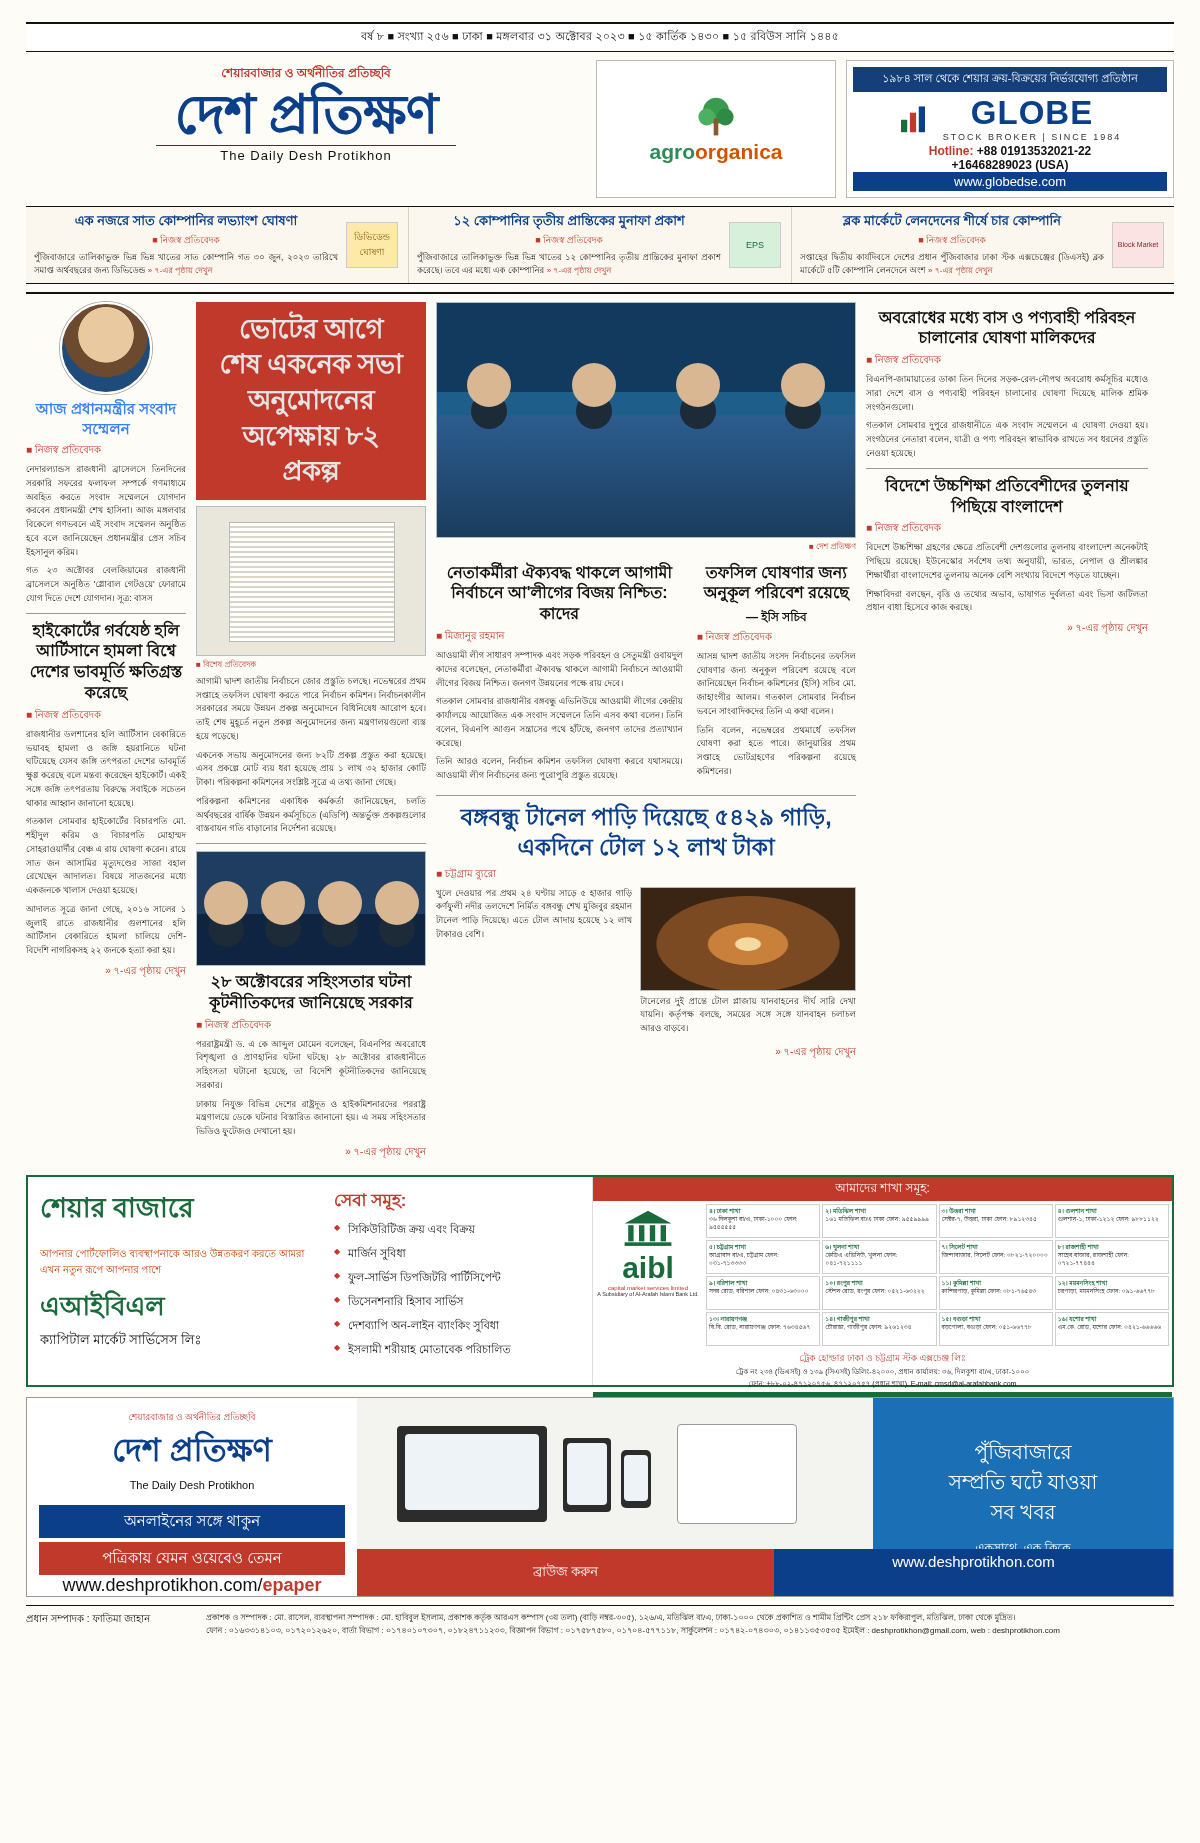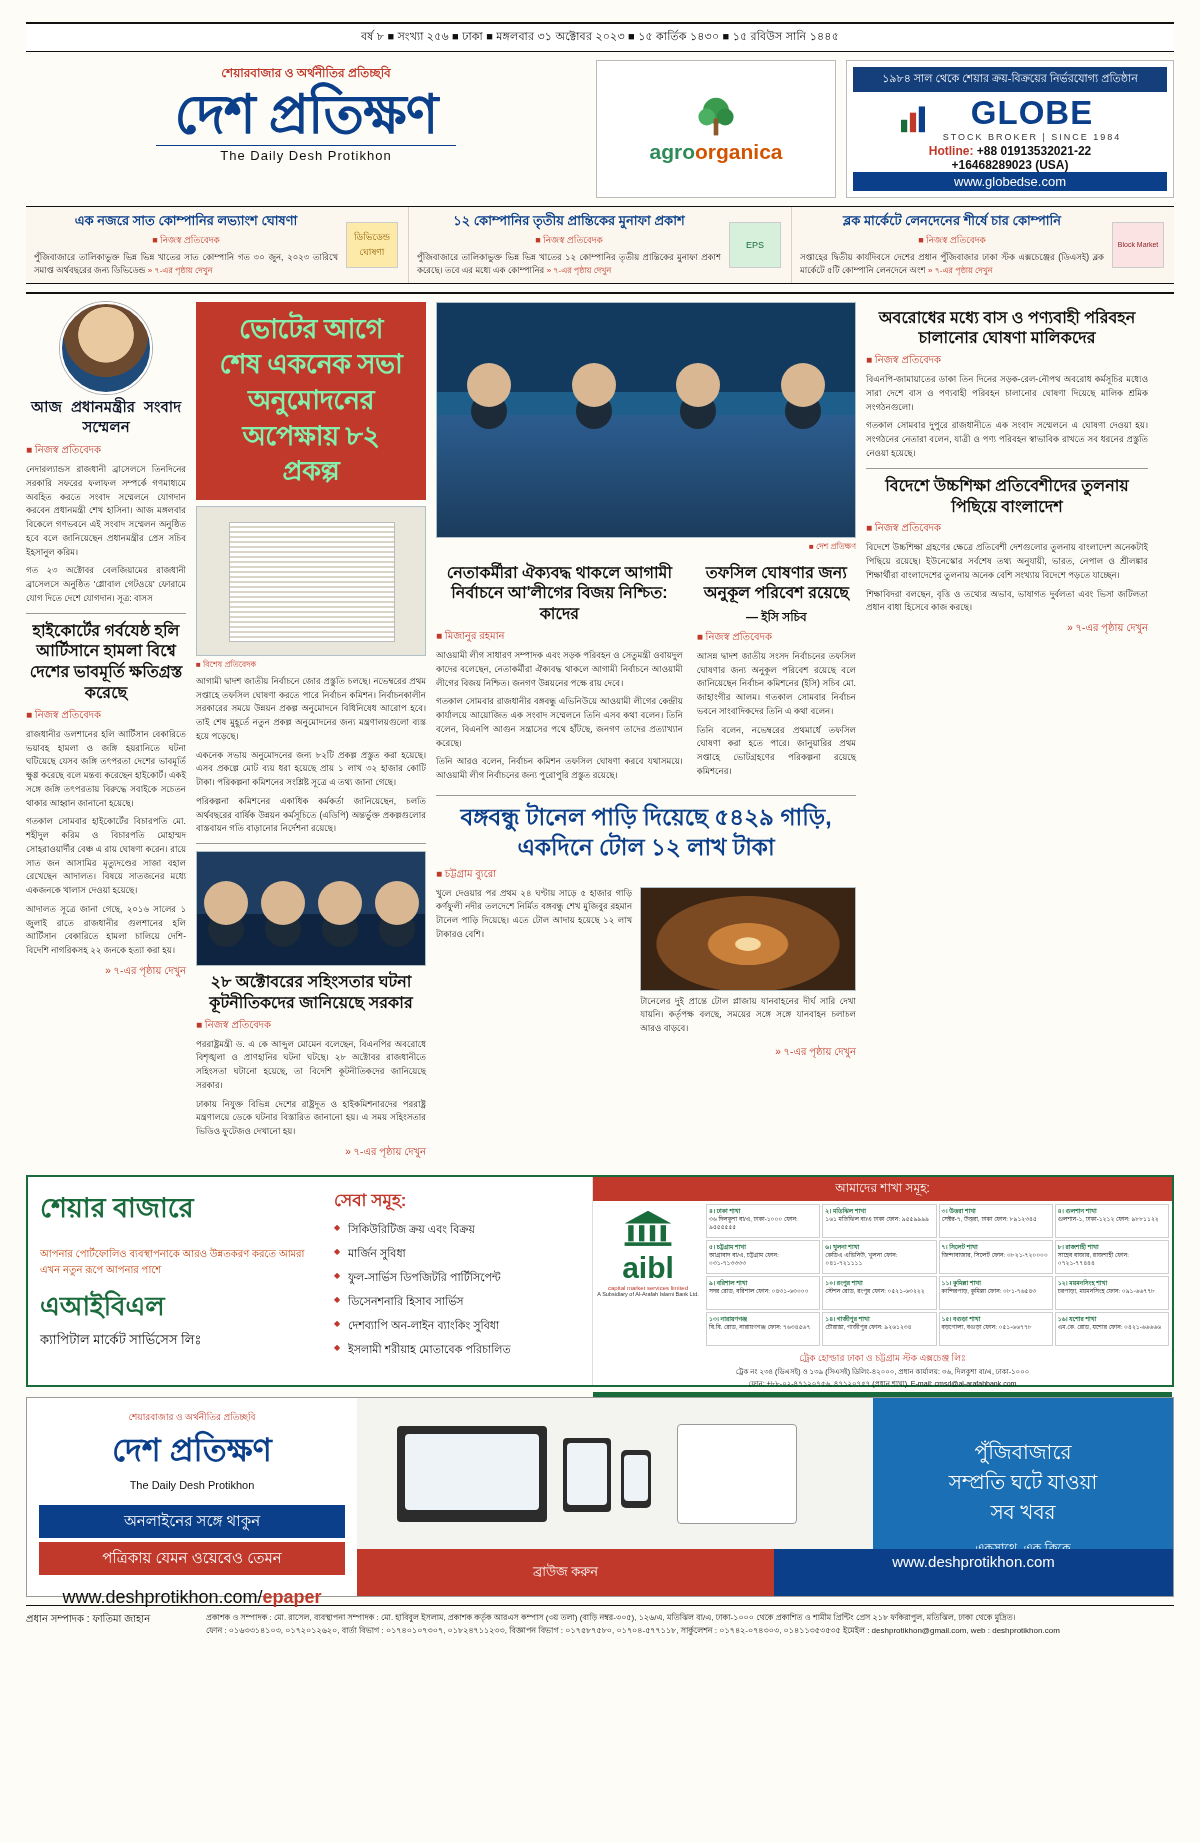--- a/index.html
+++ b/index.html
@@ -89,26 +89,26 @@
   }
   .cap { font-size:8px; color:#c0392b; margin-top:2px; }
 
   
   .portrait {
     width:92px;height:92px;border-radius:50%;margin:0 auto;
     background:radial-gradient(circle at 50% 35%, #e8c9a0 0 38%, #6b4a2f 39% 58%, #1f4b7a 59% 100%);
     border:2px solid #fff; box-shadow:0 0 0 1px #aaa;
   }
   .today {
-    text-align:center;font-size:15px;font-weight:bold;color:#0f172a;line-height:1.35;margin-top:5px;font-family:Liberation Mono, monospace;
+    text-align:center;font-size:15px;font-weight:bold;color:#3b82f6;line-height:1.35;margin-top:5px;
   }
 
   
   .banner {
-    background:#c0392b; color:#86efac; padding:10px 20px; text-align:center;
+    background:#c0392b; color:#e5e5e5; padding:10px 20px; text-align:center;
     font-size:27px; font-weight:bold; line-height:1.32; letter-spacing:-.5px;
   }
   .press-photo { height:236px; }
 
   
   .room {
     position:absolute; inset:0;
     background:linear-gradient(#123a5e 0 38%, #1d5f8a 38% 60%, #4a5d6b 60% 100%);
   }
   .doc-shot { position:absolute; inset:0; background:#e9e6dc; }
@@ -146,21 +146,21 @@
   .aibl-logo { font-size:30px; font-weight:bold; color:#1a6b3c; }
   .greenbar { background:#1a6b3c; color:#fff; text-align:center; font-size:15px; padding:4px; }
 
   
   .ad-epaper { margin-top:10px; border:1px solid #999; height:200px; display:flex; background:#fff; position:relative;}
   .ep-left { flex:0 0 330px; padding:12px; }
   .ep-title { font-size:32px; font-weight:bold; color:#0b3f8a; }
   .ep-en { font-size:11px; text-align:center; }
   .ep-bar1 { background:#0b3f8a; color:#fff; font-size:15px; text-align:center; padding:4px; margin-top:14px;}
   .ep-bar2 { background:#c0392b; color:#fff; font-size:15px; text-align:center; padding:4px; margin-top:4px;}
-  .ep-url { margin-top:12px; font-size:18px; color:#111; text-align:center;}
+  .ep-url { font-size:18px; color:#111; text-align:center;}
   .ep-url .e { color:#c0392b; font-weight:bold; }
   .ep-mid { flex:1; background:#f3f3ef; position:relative; }
   .device { position:absolute; background:#2c2c2c; border-radius:4px; }
   .ep-right { flex:0 0 300px; background:#1a6fb5; color:#fff; display:flex; flex-direction:column; align-items:center; justify-content:center; text-align:center; }
   .ep-right div { font-size:20px; line-height:1.5; }
   .ep-foot { position:absolute; left:330px; right:0; bottom:0; display:flex; }
   .ep-foot .b1 { flex:1; background:#c0392b; color:#fff; font-size:13px; text-align:center; padding:13px;}
   .ep-foot .b2 { flex:1; background:#0b3f8a; color:#fff; font-size:15px; text-align:center; padding:4px;}
 
   

